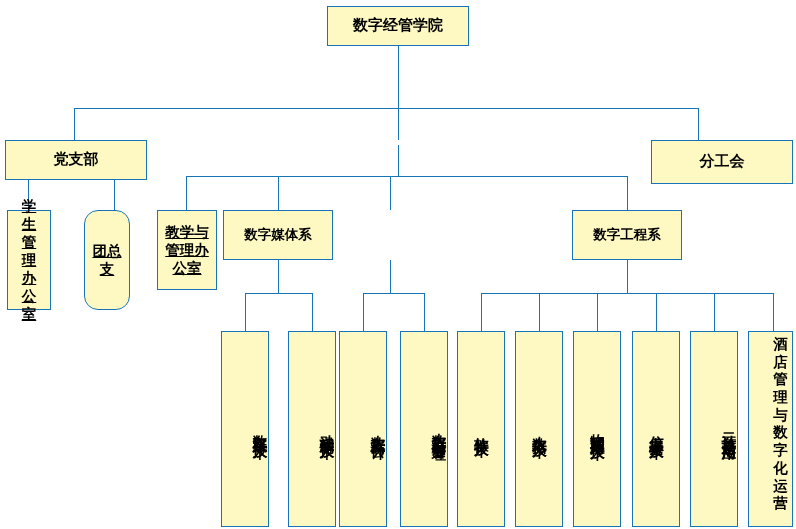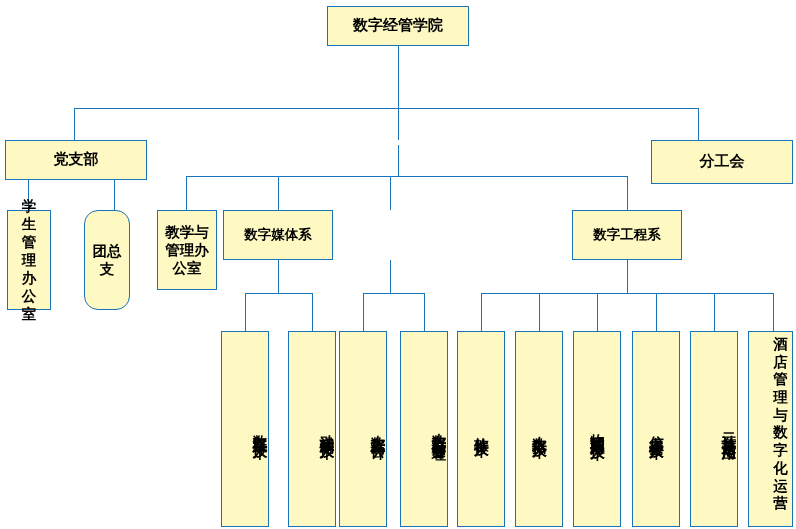--- a/index.html
+++ b/index.html
@@ -50,20 +50,21 @@
     word-break:break-all;
   }
   .node.stacked{
     writing-mode:horizontal-tb;
     font-size:14.5px;
     line-height:1.25;
     padding:4px 7px;
     align-items:center;
     justify-content:center;
     word-break:break-all;
+    text-decoration:underline;
   }
 
   .line{position:absolute;background:#1874b8;}
   .line.v{width:1px;}
   .line.h{height:1px;}
 </style>
 </head>
 <body>
 
 <div id="chart">

